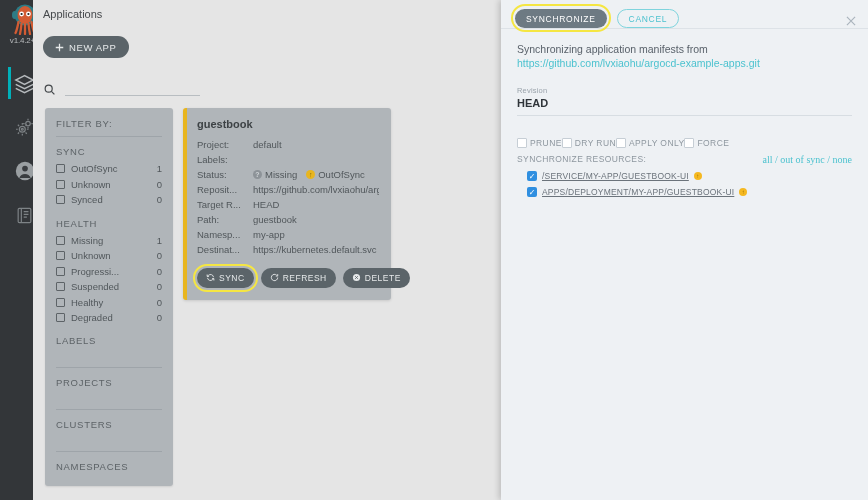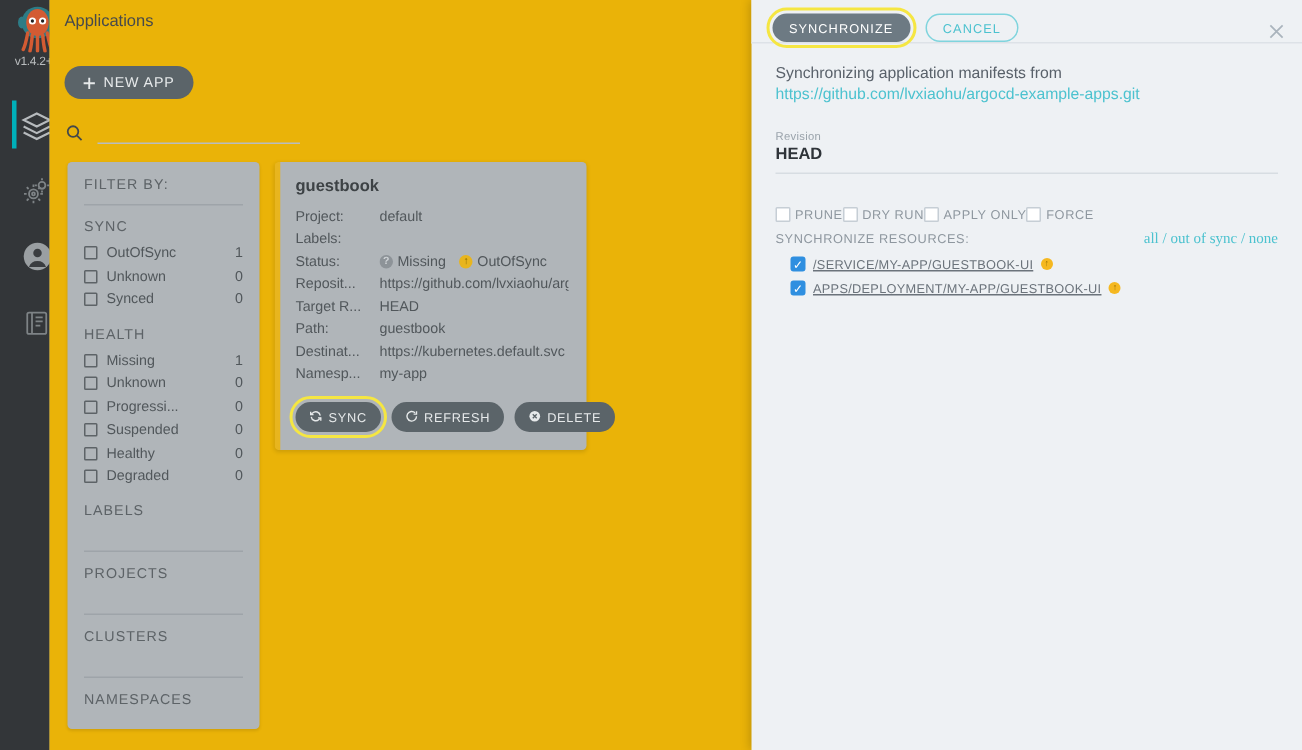--- a/index.html
+++ b/index.html
@@ -23,25 +23,25 @@
   .nav-item { width: 33px; height: 44px; display: flex; align-items: center; justify-content: center;
               position: relative; }
   .nav-item.active::before {
     content:""; position: absolute; left: 0; top: 6px; bottom: 6px; width: 3px; background: #00b0b9;
   }
   .nav-item svg { display: block; }
 
   
   .main {
     position: absolute; left: 33px; top: 0; width: 552px; height: 500px;
-    background: #eab308;
+    background: #e5e5e5;
   }
   .main-head { height: 28px; display: flex; align-items: center; padding-left: 10px; }
   .main-title { font-size: 11px; color: #46494c; }
-  .toolbar { height: 38px; display: flex; align-items: flex-end; padding-left: 10px; gap: 8px; }
+  .toolbar { height: 38px; display: flex; align-items: center; padding-left: 10px; gap: 8px; }
   .pill {
     background: #5b6469; color: #e6e9ea; border: none; border-radius: 14px;
     height: 22px; padding: 0 12px; font-size: 9.5px; letter-spacing: .6px;
     display: inline-flex; align-items: center; gap: 5px; cursor: pointer;
   }
   .pill svg { display:block; }
   .searchbar { height: 34px; display: flex; align-items: flex-end; padding: 0 10px 4px 10px; gap: 8px; }
   .search-icon { width: 14px; height: 14px; color: #44484b; }
   .search-line { flex: 0 0 135px; border-bottom: 1px solid #b8bdc1; height: 14px; }
 
@@ -322,26 +322,26 @@
         </div>
         <div class="crow">
           <span class="ckey">Target R...</span>
           <span class="cval">HEAD</span>
         </div>
         <div class="crow">
           <span class="ckey">Path:</span>
           <span class="cval">guestbook</span>
         </div>
         <div class="crow">
+          <span class="ckey">Namesp...</span>
+          <span class="cval">my-app</span>
+        </div>
+        <div class="crow">
           <span class="ckey">Destinat...</span>
           <span class="cval">https://kubernetes.default.svc</span>
-        </div>
-        <div class="crow">
-          <span class="ckey">Namesp...</span>
-          <span class="cval">my-app</span>
         </div>
 
         <div class="card-btns">
           <button class="cbtn hl-ring">
             <span>
               <svg width="9" height="9" viewBox="0 0 24 24" fill="none" stroke="#e6e9ea" stroke-width="2.4">
                 <path d="M20 11a8 8 0 0 0-13.6-4.6L3 9"></path>
                   <path d="M3 4v5h5"></path>
                 <path d="M4 13a8 8 0 0 0 13.6 4.6L21 15"></path>
                   <path d="M21 20v-5h-5"></path>

